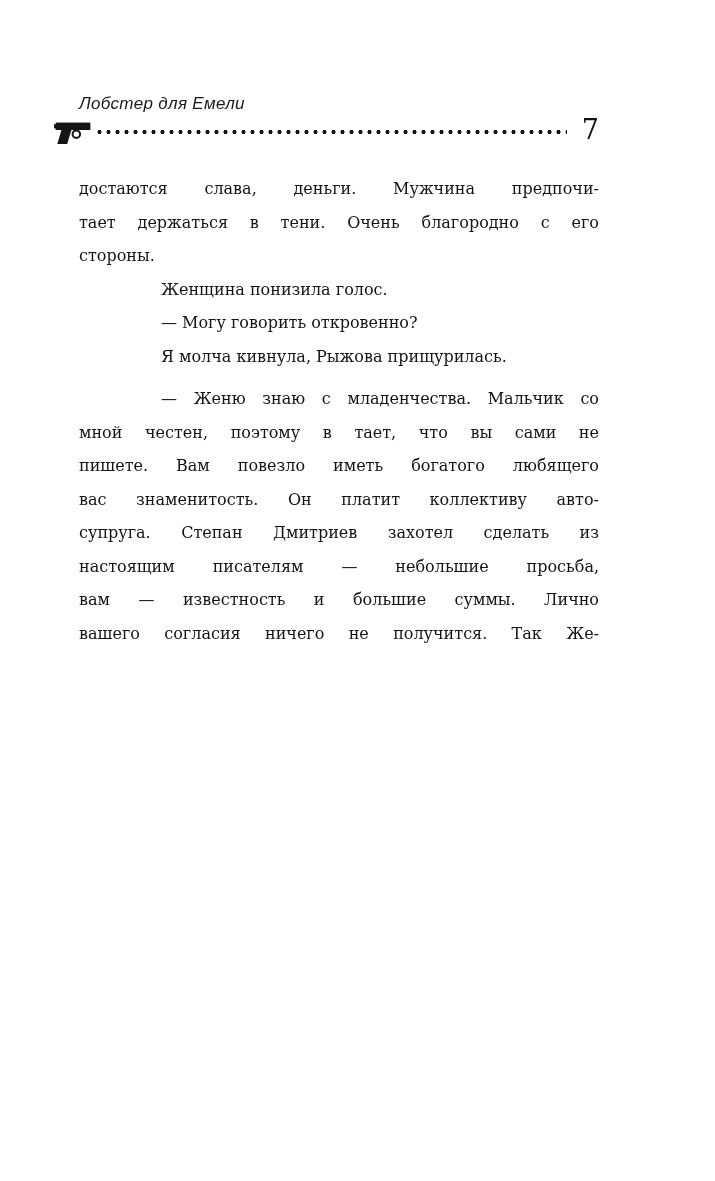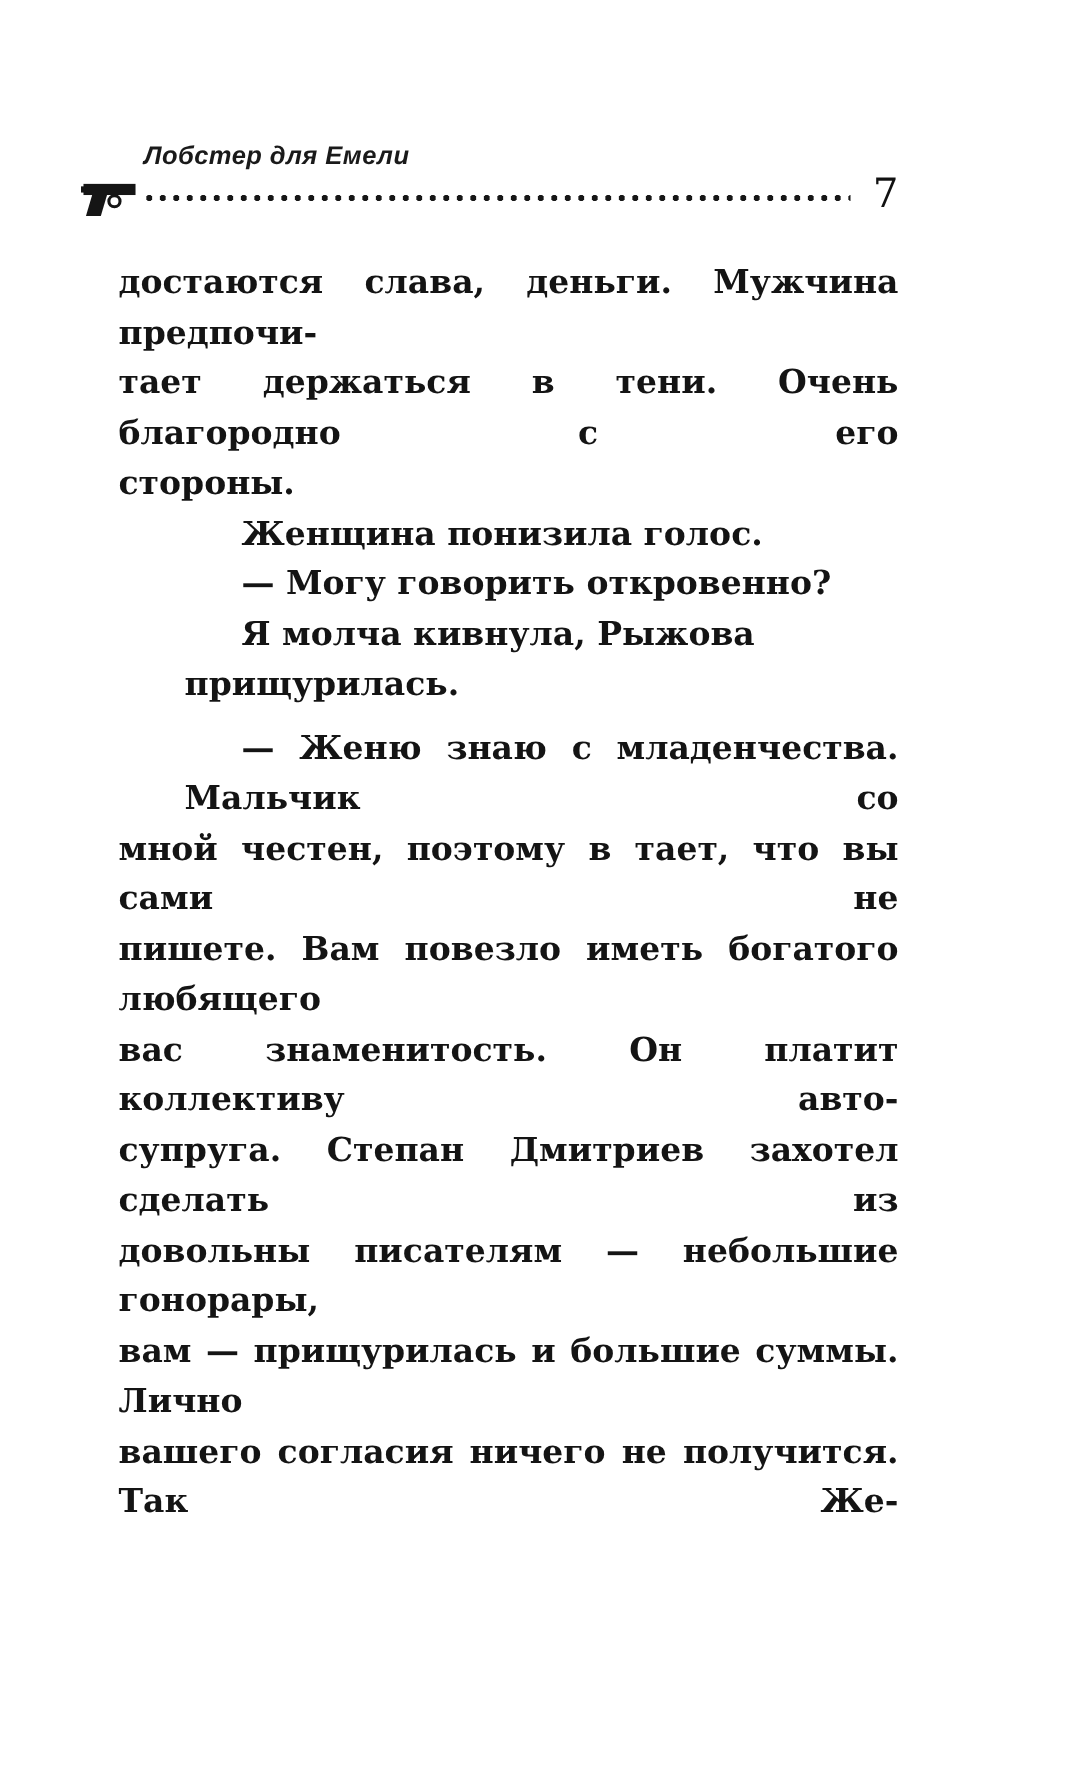--- a/index.html
+++ b/index.html
@@ -12,24 +12,23 @@
     background: #ffffff;
     padding: 94px 116px 0 79px;
     font-family: "DejaVu Serif", serif;
     color: #151515;
     overflow: hidden;
   }
   .header { }
   .running-title {
     font-family: "Liberation Sans", sans-serif;
     font-style: italic;
-    font-weight: bold;
+    font-weight: normal;
     font-size: 17px;
     letter-spacing: 0.3px;
-    margin-left: 17px;
     color: #1a1a1a;
   }
   .rule-row {
     display: flex;
     align-items: center;
     margin-left: -25px;
     margin-top: 3px;
     height: 30px;
   }
   .gun-icon { flex: 0 0 auto; display: flex; margin-right: 3px; }
@@ -43,24 +42,23 @@
     font-size: 27px;
     line-height: 1;
     margin-left: 15px;
     transform: translateY(-3px);
     color: #111;
   }
   .text-block { margin-top: 25px; }
   .para { }
   .para.space { margin-top: 9px; }
   .line {
-    font-size: 22px;
+    font-size: 16px;
     line-height: 33.5px;
     color: #141414;
-    font-weight: bold;
   }
   .line.just { text-align: justify; text-align-last: justify; }
   .line.indent { text-indent: 38px; margin-left: 44px; }
 </style>
 </head>
 <body>
 
 <div class="page">
 
   <div class="header">
@@ -94,19 +92,19 @@
       </div>
       <div class="para">
         <div class="line indent">Я молча кивнула, Рыжова прищурилась.</div>
       </div>
       <div class="para space">
         <div class="line just indent">— Женю знаю с младенчества. Мальчик со</div>
         <div class="line just">мной честен, поэтому в тает, что вы сами не</div>
         <div class="line just">пишете. Вам повезло иметь богатого любящего</div>
         <div class="line just">вас знаменитость. Он платит коллективу авто-</div>
         <div class="line just">супруга. Степан Дмитриев захотел сделать из</div>
-        <div class="line just">довольны писателям — небольшие гонорары,</div>
-        <div class="line just">вам — прищурилась и большие суммы. Лично</div>
+        <div class="line just">настоящим писателям — небольшие просьба,</div>
+        <div class="line just">вам — известность и большие суммы. Лично</div>
         <div class="line just">вашего согласия ничего не получится. Так Же-</div>
       </div>
     </div>
 
 </div>
 
 </body></html>

